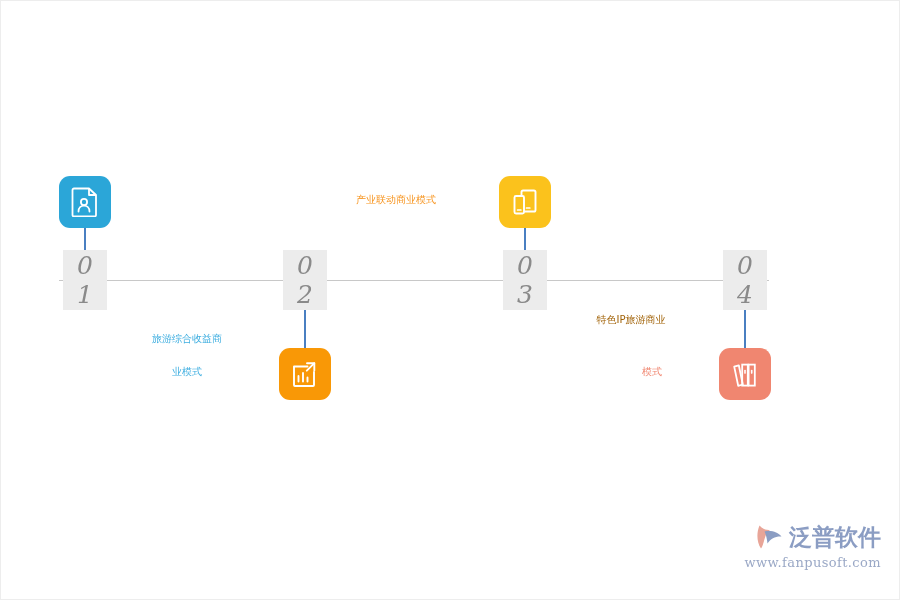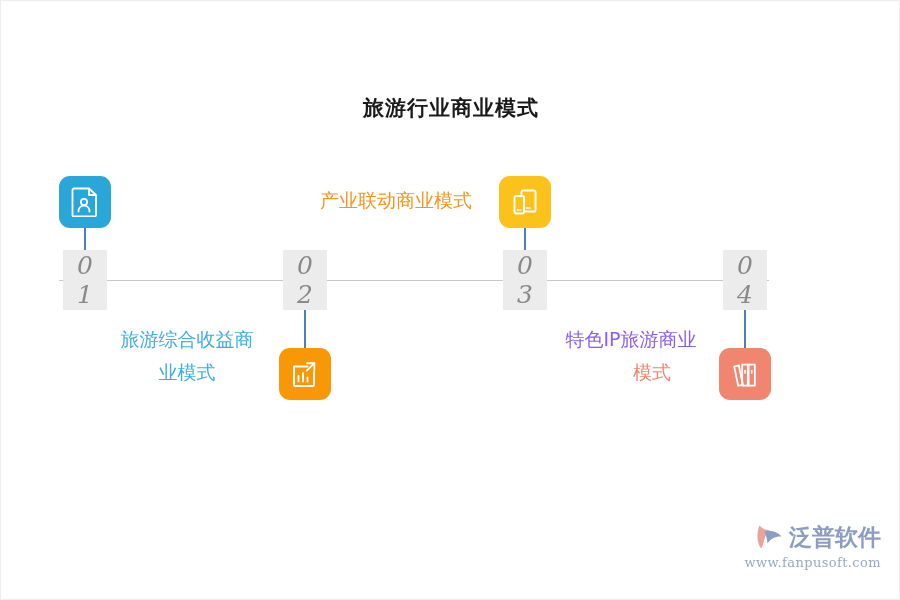--- a/index.html
+++ b/index.html
@@ -86,21 +86,21 @@
     border-radius: 11px;
     display: flex;
     align-items: center;
     justify-content: center;
   }
   .icon-tile svg { display: block; }
 
   
   .label {
     position: absolute;
-    font-size: 19px;
+    font-size: 10px;
     line-height: 26px;
     text-align: center;
     font-weight: normal;
   }
 
   
   .watermark {
     position: absolute;
     right: 18px;
     bottom: 22px;
@@ -134,21 +134,20 @@
     color: #9aa8c6;
     letter-spacing: 0.4px;
     line-height: 16px;
   }
 </style>
 </head>
 <body>
 
 <div class="canvas">
 
-  <div class="title">旅游行业商业模式</div>
 
   <div class="axis"></div>
 
   <div class="icon-tile" style="left:58px; top:175px; background:#2ba6d8;">
     <span>
       <svg width="28" height="30" viewBox="0 0 28 30" fill="none">
         <path d="M3 1.5 h15 l7 6.5 v20 a1.5 1.5 0 0 1 -1.5 1.5 h-20.5 a1.5 1.5 0 0 1 -1.5 -1.5 v-25 a1.5 1.5 0 0 1 1.5 -1.5 z" stroke="#ffffff" stroke-width="1.8" fill="none" stroke-linejoin="round"></path>
         <path d="M18 1.5 v6.5 h7" stroke="#ffffff" stroke-width="1.8" fill="none" stroke-linejoin="round"></path>
         <circle cx="13" cy="15" r="3.1" stroke="#ffffff" stroke-width="1.8" fill="none"></circle>
         <path d="M7.5 24.5 c0 -3.6 2.6 -5.8 5.5 -5.8 c2.9 0 5.5 2.2 5.5 5.8" stroke="#ffffff" stroke-width="1.8" fill="none" stroke-linecap="round"></path>
@@ -189,21 +188,21 @@
         <path d="M16.5 21 h3.3" stroke="#ffffff" stroke-width="1.7" stroke-linecap="round"></path>
       </svg>
     </span>
   </div>
   <div class="stem" style="left:523px; top:227px; height:22px;"></div>
   <div class="num-chip" style="left:502px; top:249px;">
     <span class="d top">0</span>
     <span class="d">3</span>
   </div>
 
-  <div class="label" style="left:550px; top:325px; width:160px; color:#8b5cf6;">特色IP旅游商业</div>
+  <div class="label" style="left:550px; top:306px; width:160px; color:#a16207;">特色IP旅游商业</div>
   <div class="label" style="left:571px; top:358px; width:160px; color:#f08670;">模式</div>
   <div class="num-chip" style="left:722px; top:249px;">
     <span class="d top">0</span>
     <span class="d">4</span>
   </div>
   <div class="stem" style="left:743px; top:309px; height:38px;"></div>
   <div class="icon-tile" style="left:718px; top:347px; background:#f08670;">
     <span>
       <svg width="28" height="30" viewBox="0 0 28 30" fill="none">
         <path d="M3.2 7.6 l4.6 -1.3 l4.0 19.2 l-4.6 1.3 z" stroke="#ffffff" stroke-width="1.8" fill="none" stroke-linejoin="round"></path>

